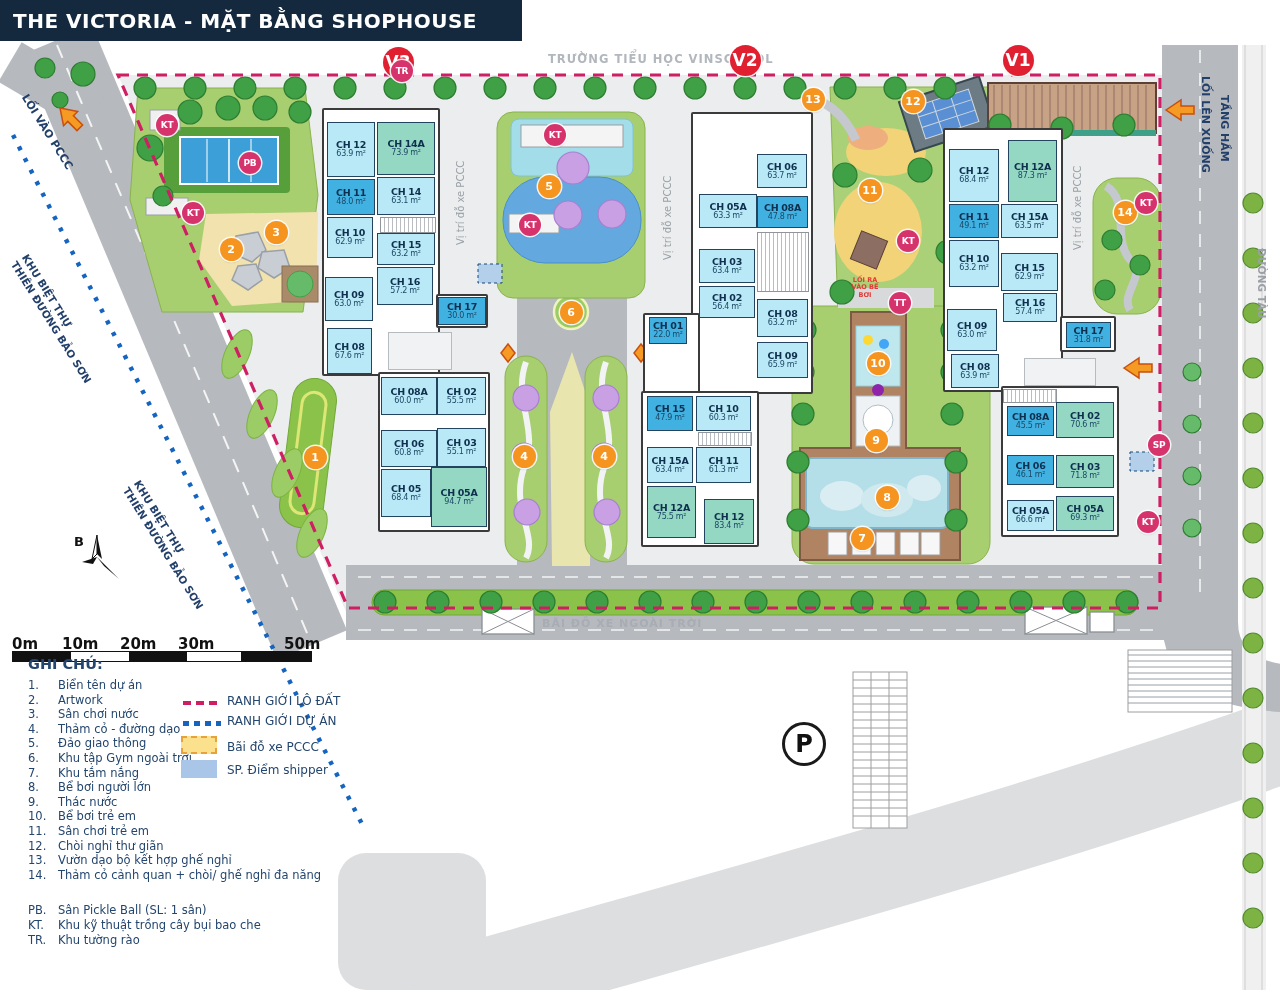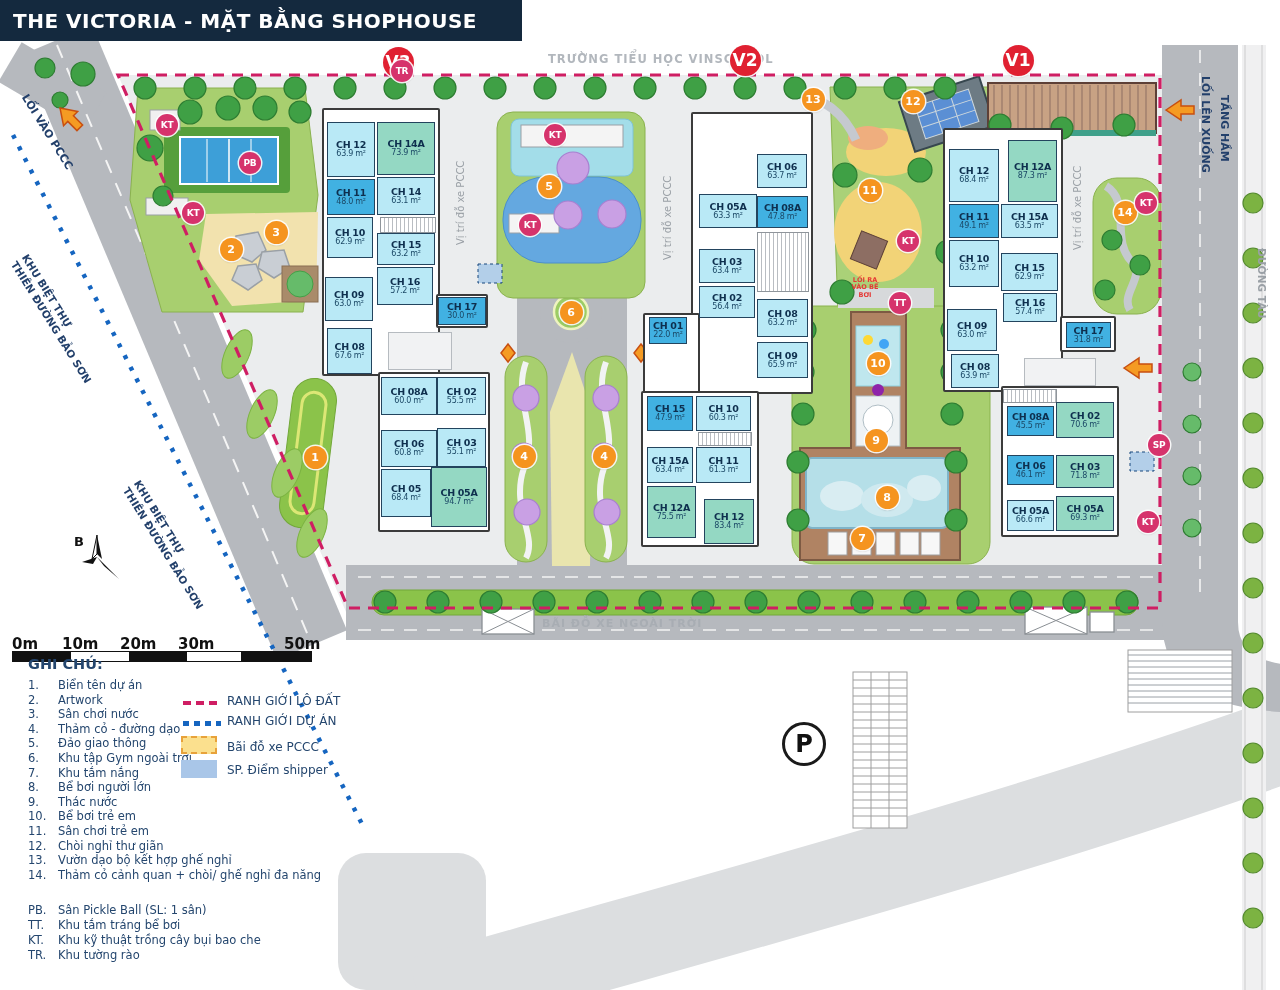--- a/index.html
+++ b/index.html
@@ -466,24 +466,20 @@
           <span class="num">14.</span>
           <span>Thảm cỏ cảnh quan + chòi/ ghế nghỉ đa năng</span>
         </div>
       </div>
     <div id="legend-letter-items">
         <div class="lg-row">
           <span class="num">PB.</span>
           <span>Sân Pickle Ball (SL: 1 sân)</span>
         </div>
         <div class="lg-row">
-          <span class="num">TT.</span>
-          <span>Khu tắm tráng bể bơi</span>
-        </div>
-        <div class="lg-row">
           <span class="num">KT.</span>
           <span>Khu kỹ thuật trồng cây bụi bao che</span>
         </div>
         <div class="lg-row">
           <span class="num">TR.</span>
           <span>Khu tường rào</span>
         </div>
       </div>
   </div>
 

